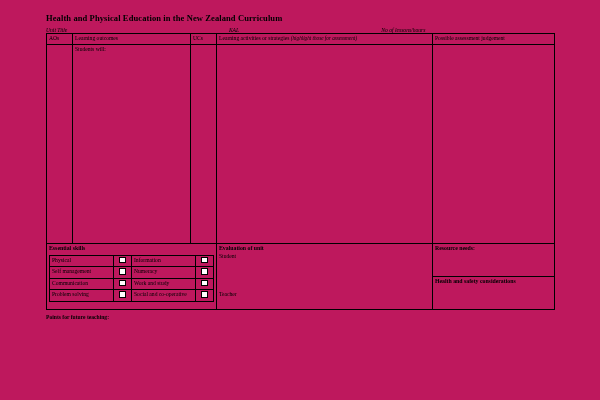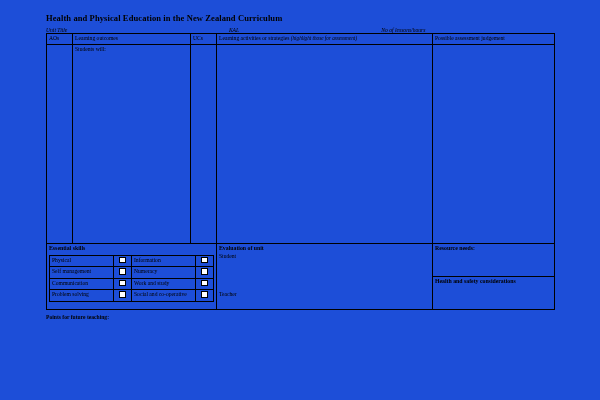--- a/index.html
+++ b/index.html
@@ -11,21 +11,21 @@
     width: 600px;
     height: 400px;
     overflow: hidden;
     font-family: "Liberation Serif", serif;
     color: #000000;
   }
   .page {
     position: relative;
     width: 600px;
     height: 400px;
-    background: #1d4ed8;
+    background: #be185d;
     box-sizing: border-box;
     padding: 14px 46px 0 46px;
   }
   .doc-title {
     font-size: 8.5px;
     font-weight: bold;
     line-height: 1.1;
     margin: 0 0 2px 0;
     letter-spacing: 0.1px;
   }

